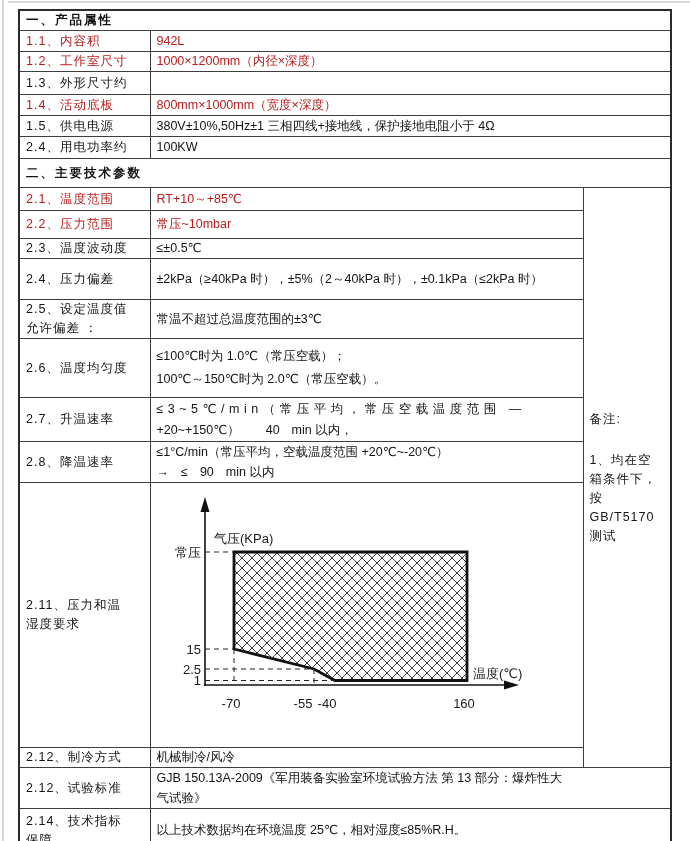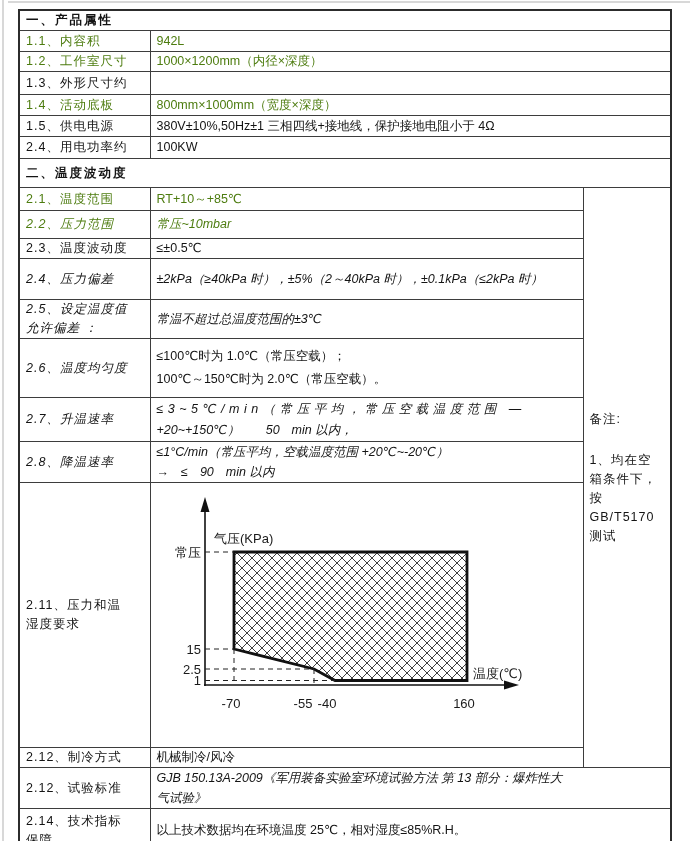--- a/index.html
+++ b/index.html
@@ -10,22 +10,22 @@
 
   table.spec{position:absolute;left:18px;top:9px;border-collapse:collapse;table-layout:fixed;
     width:652px;}
   table.spec td{border:1px solid #3d3d3d;padding:0 4px 0 6px;font-size:12.5px;line-height:19px;
     vertical-align:middle;overflow:hidden;word-break:break-all;}
   table.spec{border:2px solid #2c2c2c;}
 
   td.hdr{font-weight:bold;font-size:13.5px;letter-spacing:2px;}
   td.lbl{letter-spacing:1px;}
   td.val{padding-left:8px;}
-  .muted{color:#4d7c0f;}
-  .top{vertical-align:top;padding-top:2px;font-style:italic;}
+  .muted{color:#b91c1c;}
+  .top{vertical-align:top;padding-top:2px;}
   .line{display:block;}
   .sp-wide{letter-spacing:4.5px;display:block;white-space:nowrap;}
   .gap60{display:inline-block;width:26px;}
   .gap20{display:inline-block;width:12px;}
 
   td.remark{vertical-align:top;padding:182px 4px 0 9px;line-height:23px;letter-spacing:1px;}
   .remark-title{display:block;margin-bottom:22px;}
 
   td.chartcell{padding:0;vertical-align:top;margin-top:24px;}
   svg text{font-family:"Liberation Sans","DejaVu Sans",sans-serif;font-size:13px;fill:#1a1a1a;}
@@ -67,21 +67,21 @@
     <tr style="height:21px">
       <td class="lbl">1.5、供电电源</td>
       <td class="val" colspan="2">380V±10%,50Hz±1 三相四线+接地线，保护接地电阻小于 4Ω</td>
     </tr>
     <tr style="height:22px">
       <td class="lbl">2.4、用电功率约</td>
       <td class="val" colspan="2">100KW</td>
     </tr>
 
     <tr style="height:29px">
-          <td class="hdr" colspan="3">二、温度波动度</td>
+          <td class="hdr" colspan="3">二、主要技术参数</td>
         </tr>
 
     <tr style="height:23px">
       <td class="lbl muted">2.1、温度范围</td>
       <td class="val muted">RT+10～+85℃</td>
       <td class="remark" rowspan="10">
         <span class="remark-title">备注:</span>
         <span class="line">1、均在空</span>
         <span class="line">箱条件下，</span>
         <span class="line">按</span>
@@ -112,21 +112,21 @@
       <td class="lbl top">2.6、温度均匀度</td>
       <td class="val" style="line-height:23px">
         <span class="line">≤100℃时为 1.0℃（常压空载）；</span>
         <span class="line">100℃～150℃时为 2.0℃（常压空载）。</span>
       </td>
     </tr>
     <tr style="height:44px">
       <td class="lbl top">2.7、升温速率</td>
       <td class="val top" style="line-height:21px">
         <span class="sp-wide">≤3~5℃/min（常压平均，常压空载温度范围 —</span>
-        <span class="line"><span>+20~+150℃）</span><span class="gap60"></span><span>50</span><span class="gap20"></span><span>min 以内，</span></span>
+        <span class="line"><span>+20~+150℃）</span><span class="gap60"></span><span>40</span><span class="gap20"></span><span>min 以内，</span></span>
       </td>
     </tr>
     <tr style="height:40px">
       <td class="lbl top">2.8、降温速率</td>
       <td class="val top" style="line-height:20px">
         <span class="line">≤1°C/min（常压平均，空载温度范围 +20℃~-20℃）</span>
         <span class="line"><span>→</span><span class="gap20"></span><span>≤</span><span class="gap20"></span><span>90</span><span class="gap20"></span><span>min 以内</span></span>
       </td>
     </tr>
 

